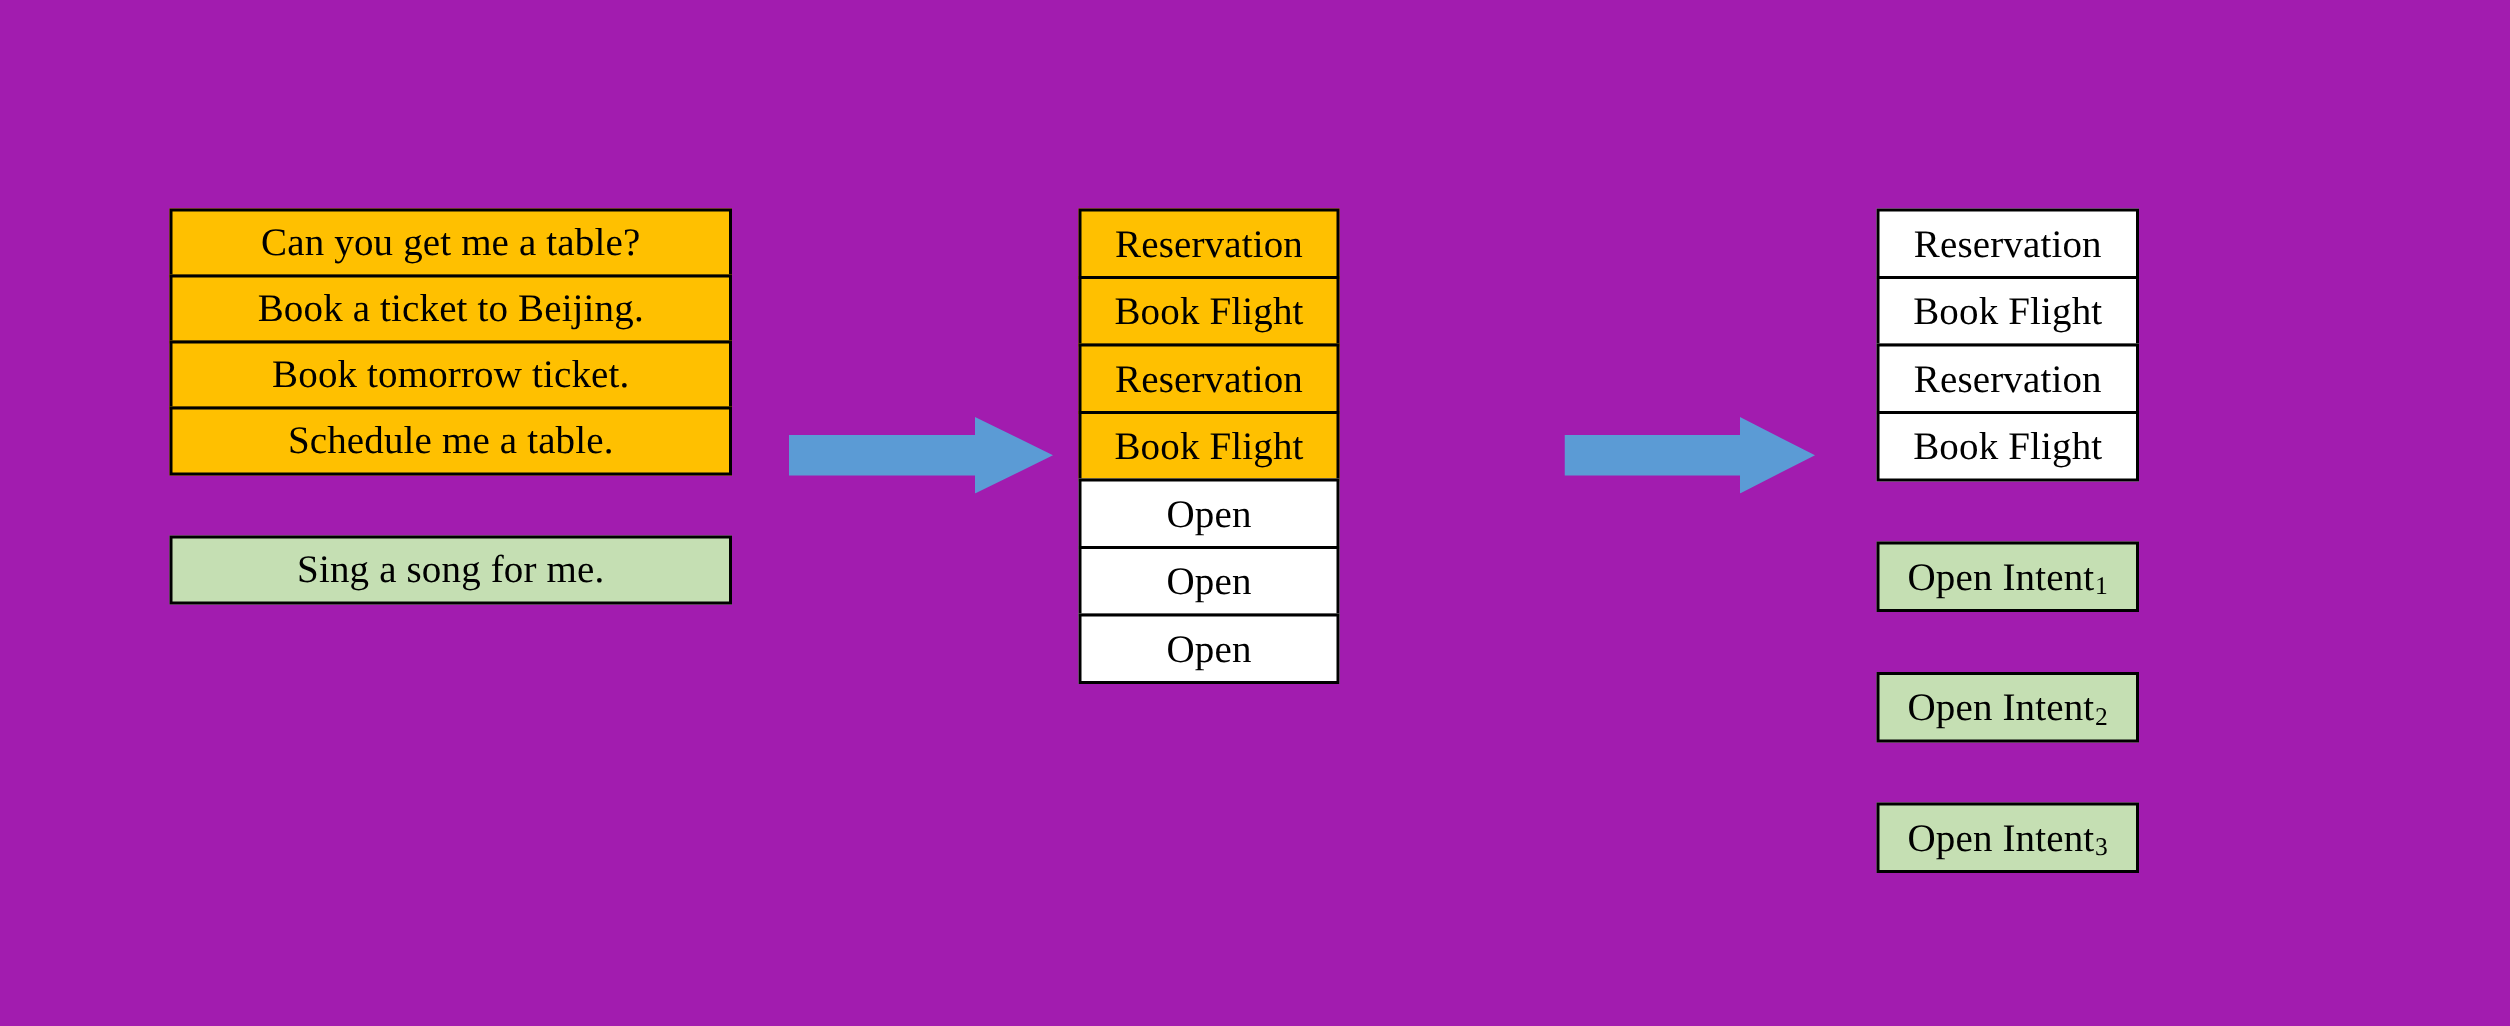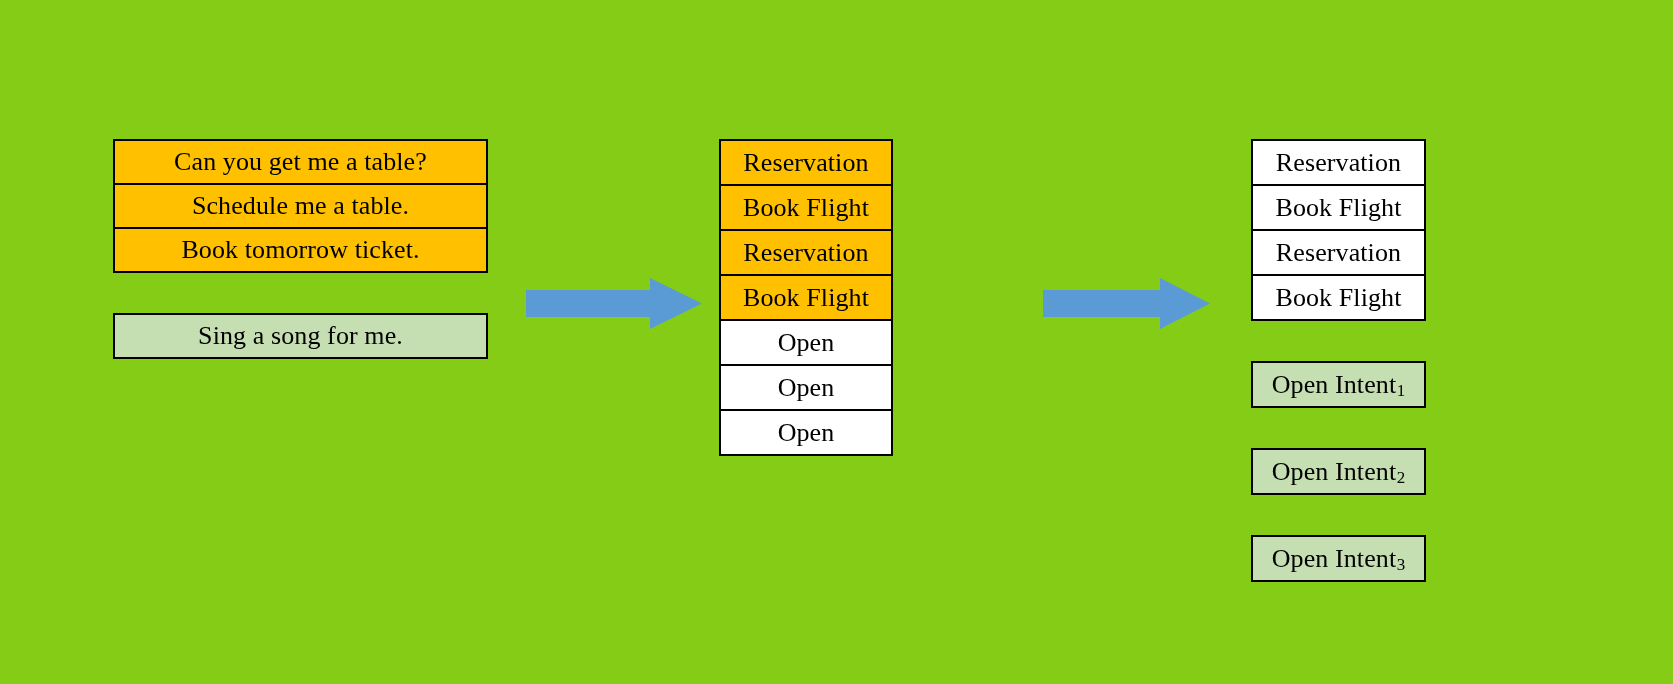--- a/index.html
+++ b/index.html
@@ -4,21 +4,21 @@
 <style>
   html, body {
     margin: 0;
     padding: 0;
     background: #000000;
   }
   #stage {
     position: relative;
     width: 1673px;
     height: 684px;
-    background: #84cc16;
+    background: #a21caf;
     overflow: hidden;
     font-family: "Liberation Serif", "DejaVu Serif", serif;
   }
 
   .column {
     position: absolute;
     display: flex;
     flex-direction: column;
   }
 
@@ -68,24 +68,27 @@
 </head>
 <body>
 
 <div id="stage">
 
   <div class="column" id="col-utterances">
       <div class="cell orange">
         <span>Can you get me a table?</span>
       </div>
       <div class="cell orange">
-        <span>Schedule me a table.</span>
+        <span>Book a ticket to Beijing.</span>
       </div>
       <div class="cell orange">
         <span>Book tomorrow ticket.</span>
+      </div>
+      <div class="cell orange">
+        <span>Schedule me a table.</span>
       </div>
       <div class="cell green">
         <span>Sing a song for me.</span>
       </div>
     </div>
 
   <svg class="arrow" style="left:526px; top:278px;" width="176" height="51" viewBox="0 0 176 51">
     <polygon points="0,12 124,12 124,0 176,25.5 124,51 124,39 0,39" fill="#5B9BD5"></polygon>
   </svg>
 

